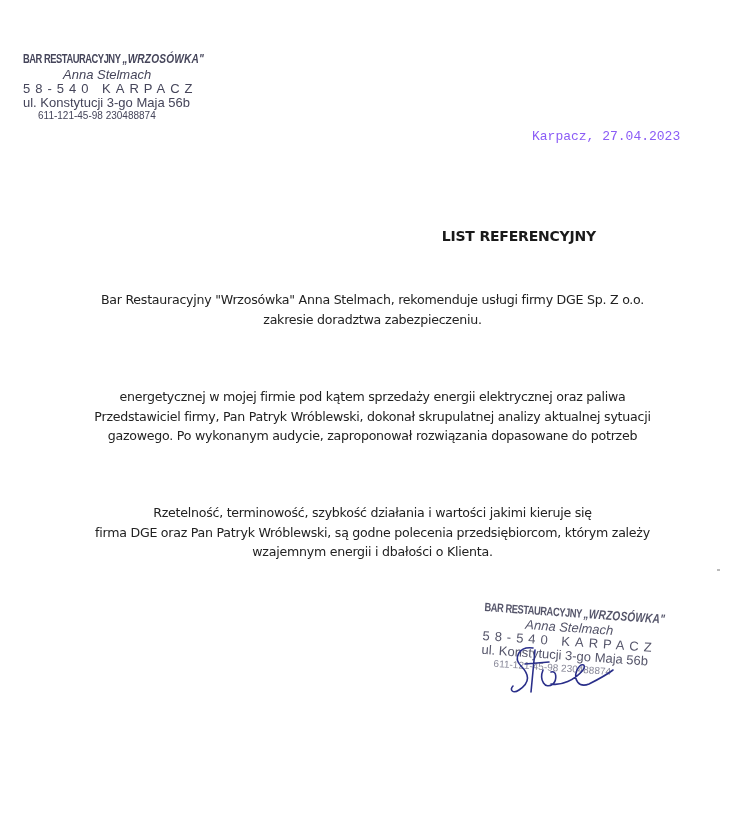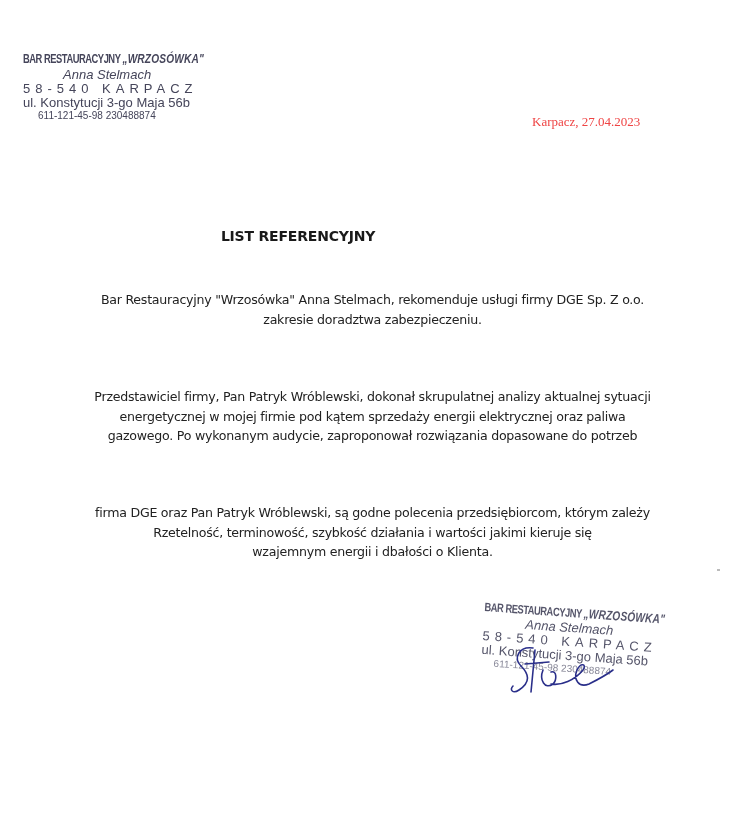--- a/index.html
+++ b/index.html
@@ -17,22 +17,22 @@
     #stamp-top .l3 { margin-left: 0; margin-top: 1px; }
     #stamp-top .l4 { margin-left: 0; margin-top: 1px; }
     #stamp-top .l5 { margin-left: 15px; margin-top: 2px; }
 
     #stamp-bottom { left: 485px; top: 600px; transform: rotate(4deg); transform-origin: left top; color: #55556a; }
     #stamp-bottom .l2 { margin-left: 42px; margin-top: 2px; }
     #stamp-bottom .l3 { margin-top: 1px; }
     #stamp-bottom .l4 { margin-top: 1px; }
     #stamp-bottom .l5 { margin-left: 13px; margin-top: 2px; color: #8a8a9a; }
 
-    .date { position: absolute; left: 532px; top: 114px; font-family: Liberation Serif, serif; font-size: 13px; color: #ef4444; }
-    .title { position: absolute; left: 0; width: 596px; top: 228px; text-align: center; font-family: "DejaVu Sans", sans-serif; font-weight: bold; font-size: 14px; letter-spacing: -0.2px; color: #1a1a1a; }
+    .date { position: absolute; left: 532px; top: 129px; font-family: Liberation Mono, monospace; font-size: 13px; color: #8b5cf6; }
+    .title { position: absolute; left: 0; width: 596px; top: 228px; text-align: right; font-family: "DejaVu Sans", sans-serif; font-weight: bold; font-size: 14px; letter-spacing: -0.2px; color: #1a1a1a; }
     .para { position: absolute; left: 30px; width: 685px; text-align: center; font-family: "DejaVu Sans", sans-serif; font-size: 12.6px; line-height: 19.5px; color: #222; letter-spacing: -0.25px; }
     .para span { display: block; white-space: nowrap; }
     #p1 { top: 290px; }
     #p2 { top: 387px; }
     #p3 { top: 503px; }
     .signature { position: absolute; left: 505px; top: 640px; width: 120px; height: 60px; }
     .speck { position: absolute; left: 717px; top: 569px; width: 3px; height: 2px; background: #bbb; }
   </style>
 </head>
 <body>
@@ -48,28 +48,28 @@
 <div class="date">Karpacz, 27.04.2023</div>
 
 <div class="title">LIST REFERENCYJNY</div>
 
 <div class="para" id="p1">
   <span>Bar Restauracyjny "Wrzosówka" Anna Stelmach, rekomenduje usługi firmy DGE Sp. Z o.o.</span>
   <span>zakresie doradztwa zabezpieczeniu.</span>
 </div>
 
 <div class="para" id="p2">
+  <span>energetycznej w mojej firmie pod kątem sprzedaży energii elektrycznej oraz paliwa</span>
   <span>Przedstawiciel firmy, Pan Patryk Wróblewski, dokonał skrupulatnej analizy aktualnej sytuacji</span>
-  <span>energetycznej w mojej firmie pod kątem sprzedaży energii elektrycznej oraz paliwa</span>
   <span>gazowego. Po wykonanym audycie, zaproponował rozwiązania dopasowane do potrzeb</span>
 </div>
 
 <div class="para" id="p3">
+  <span>Rzetelność, terminowość, szybkość działania i wartości jakimi kieruje się</span>
   <span>firma DGE oraz Pan Patryk Wróblewski, są godne polecenia przedsiębiorcom, którym zależy</span>
-  <span>Rzetelność, terminowość, szybkość działania i wartości jakimi kieruje się</span>
   <span>wzajemnym energii i dbałości o Klienta.</span>
 </div>
 
 <div class="stamp" id="stamp-bottom">
   <div class="l1"><span>BAR RESTAURACYJNY</span> <span class="brand">„WRZOSÓWKA"</span></div>
   <div class="l2">Anna Stelmach</div>
   <div class="l3">58-540 KARPACZ</div>
   <div class="l4">ul. Konstytucji 3-go Maja 56b</div>
   <div class="l5">611-121-45-98   230488874</div>
 </div>

